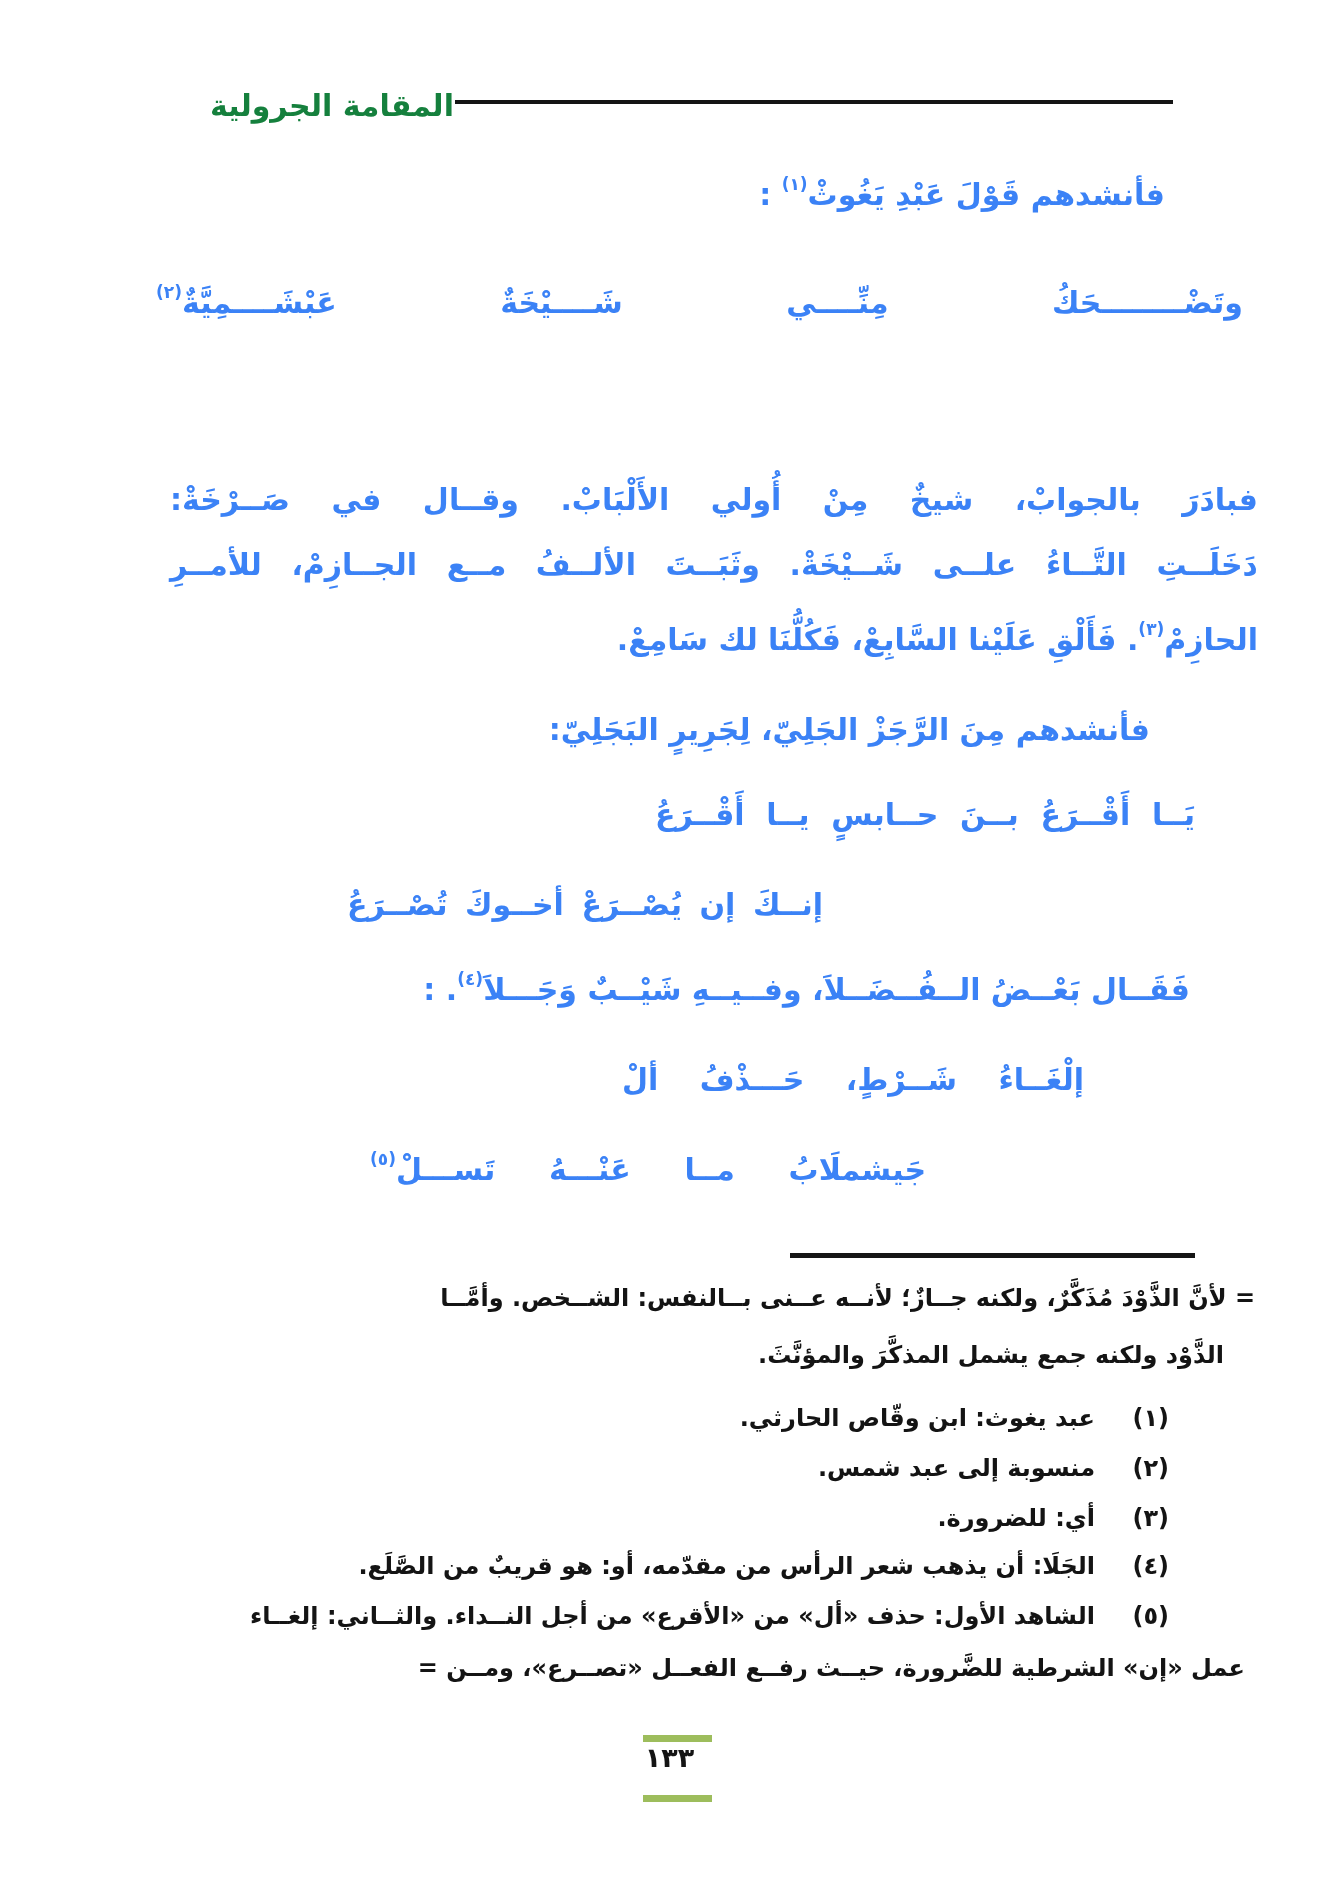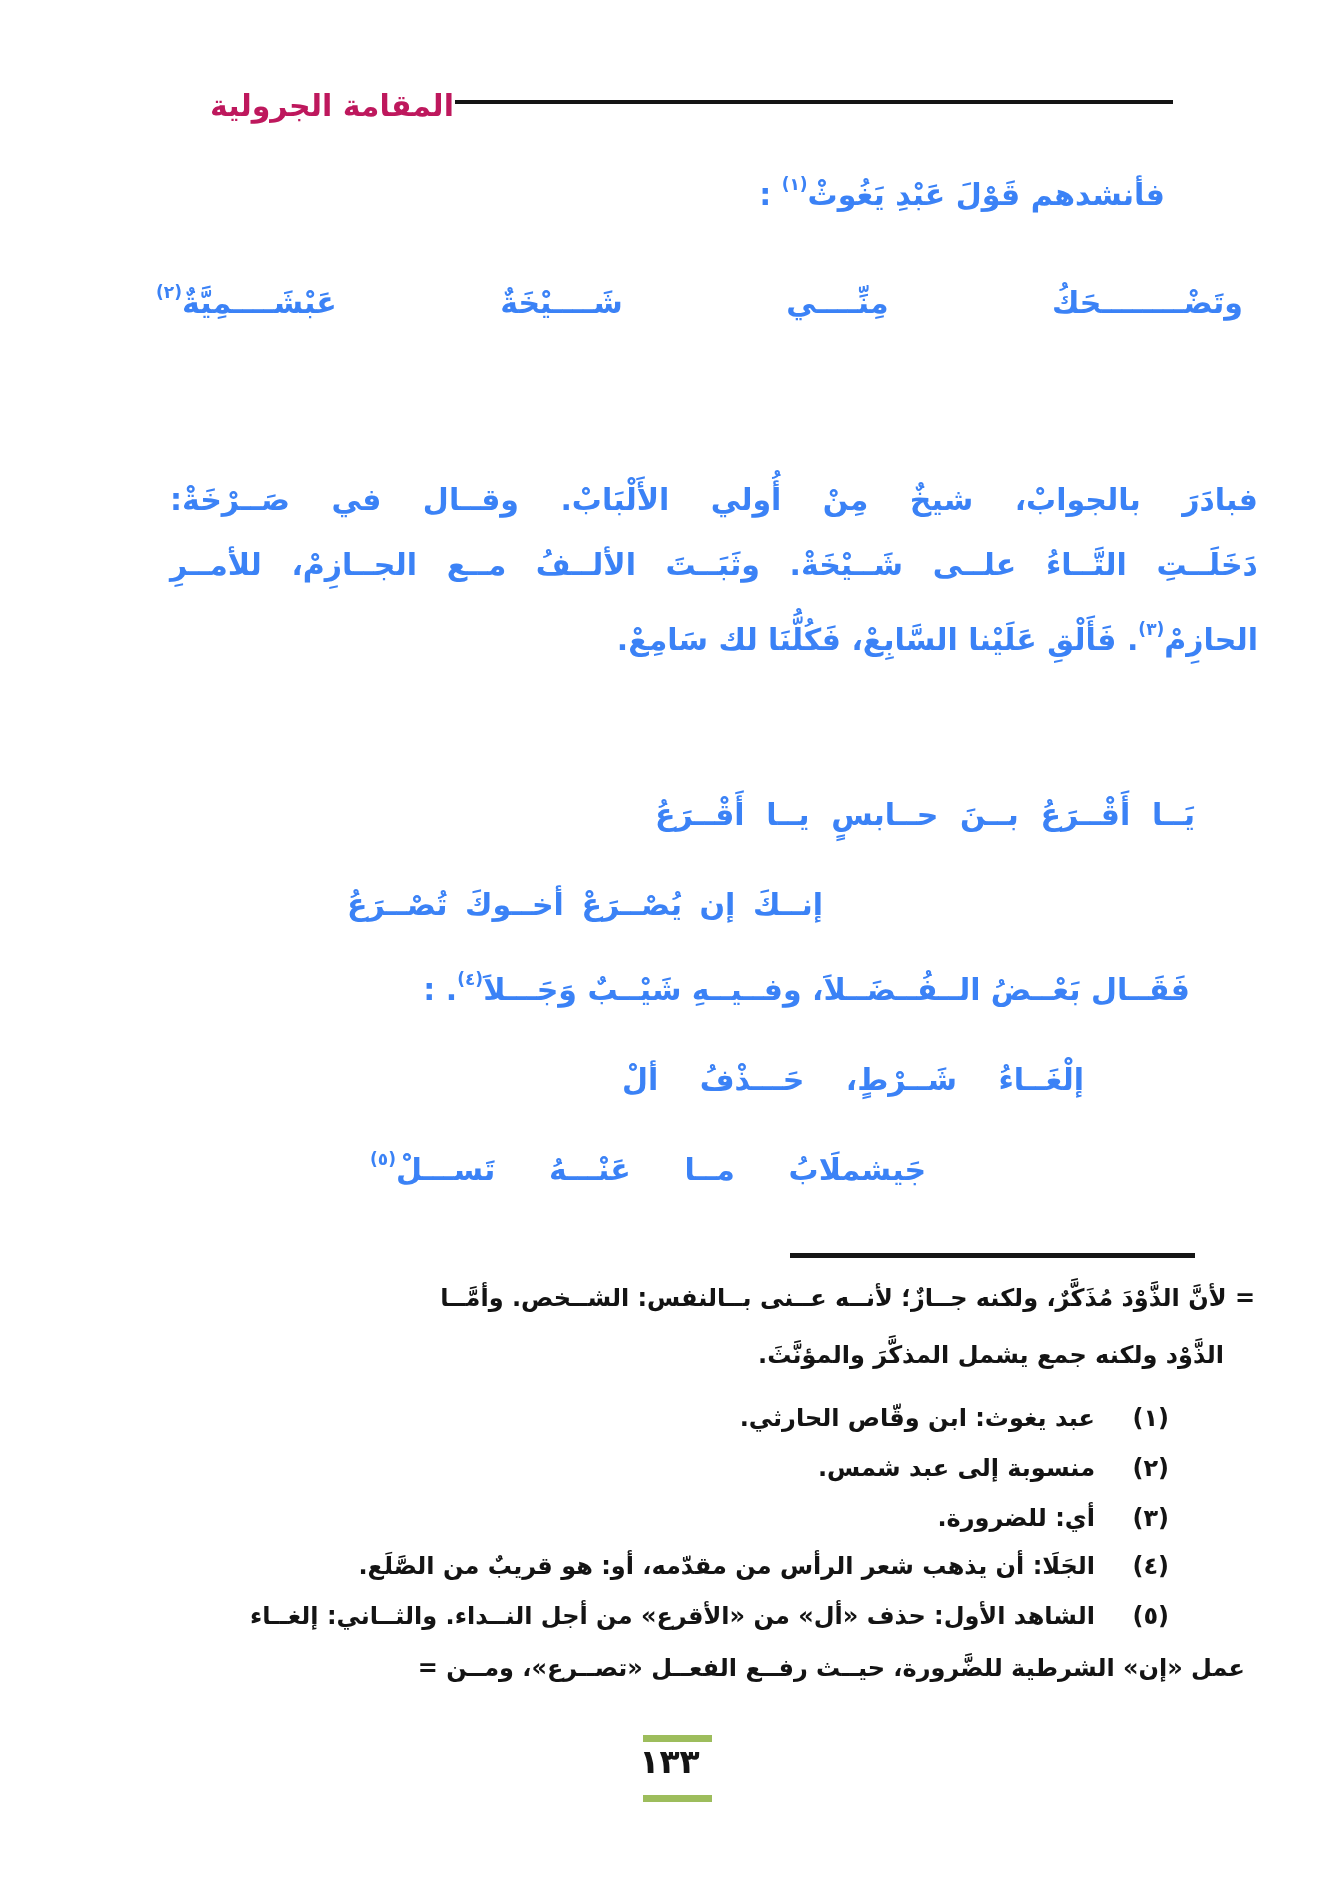--- a/index.html
+++ b/index.html
@@ -8,21 +8,21 @@
     width:1339px;height:1890px;
     margin:0 auto;
     background:#ffffff;
     font-family:"DejaVu Sans", sans-serif;
     color:#141414;
     overflow:hidden;
   }
   
   .header-title{
     position:absolute;top:88px;left:210px;
-    font-size:30px;font-weight:bold;color:#be185d;
+    font-size:30px;font-weight:bold;color:#15803d;
     letter-spacing:0px;white-space:nowrap;
   }
   .header-rule{
     position:absolute;top:100px;left:455px;width:718px;height:4px;
     background:#151515;
   }
   
   .line{
     position:absolute;
     font-size:30px;font-weight:bold;
@@ -70,21 +70,21 @@
   
   .bar{
     position:absolute;left:643px;width:69px;height:7px;
     background:#9dbd5c;
   }
   .bar-top{top:1735px;}
   .bar-bottom{top:1795px;}
   .page-num{
     position:absolute;top:1742px;left:0;width:1339px;
     text-align:center;
-    font-size:33px;font-weight:bold;color:#141414;
+    font-size:27px;font-weight:bold;color:#141414;
   }
 </style>
 </head>
 <body>
 
 <div class="page">
 
   <div class="header-title">المقامة الجرولية</div>
   <div class="header-rule"></div>
 
@@ -92,20 +92,21 @@
 
   <div class="line l2 stretch"><span>وتَضْــــــــحَكُ مِنِّــــي شَــــيْخَةٌ عَبْشَــــمِيَّةٌ</span><sup class="fn-mark">(٢)</sup></div>
 
 
   <div class="line l4 stretch"><span>فبادَرَ بالجوابْ، شيخٌ مِنْ أُولي الأَلْبَابْ. وقــال في صَــرْخَةْ:</span></div>
 
   <div class="line l5 stretch"><span>دَخَلَــتِ التَّــاءُ علــى شَــيْخَةْ. وثَبَــتَ الألــفُ مــع الجــازِمْ، للأمــرِ</span></div>
 
   <div class="line l6"><span>الحازِمْ</span><sup class="fn-mark">(٣)</sup><span>. فَأَلْقِ عَلَيْنا السَّابِعْ، فَكُلُّنَا لك سَامِعْ.</span></div>
 
+  <div class="line l7"><span>فأنشدهم مِنَ الرَّجَزْ الجَلِيّ، لِجَرِيرٍ البَجَلِيّ:</span></div>
 
   <div class="line l8 stretch"><span>يَــا أَقْــرَعُ بــنَ حــابسٍ يــا أَقْــرَعُ</span></div>
 
   <div class="line l9 stretch"><span>إنــكَ إن يُصْــرَعْ أخــوكَ تُصْــرَعُ</span></div>
 
   <div class="line l10"><span>فَقَــال بَعْــضُ الــفُــضَــلاَ، وفــيــهِ شَيْــبٌ وَجَـــلاَ</span><sup class="fn-mark">(٤)</sup><span>. :</span></div>
 
   <div class="line l11 stretch"><span>إلْغَــاءُ شَــرْطٍ، حَـــذْفُ ألْ</span></div>
 
   <div class="line l12 stretch"><span>جَيشملَابُ مــا عَنْـــهُ تَســـلْ</span><sup class="fn-mark">(٥)</sup></div>

